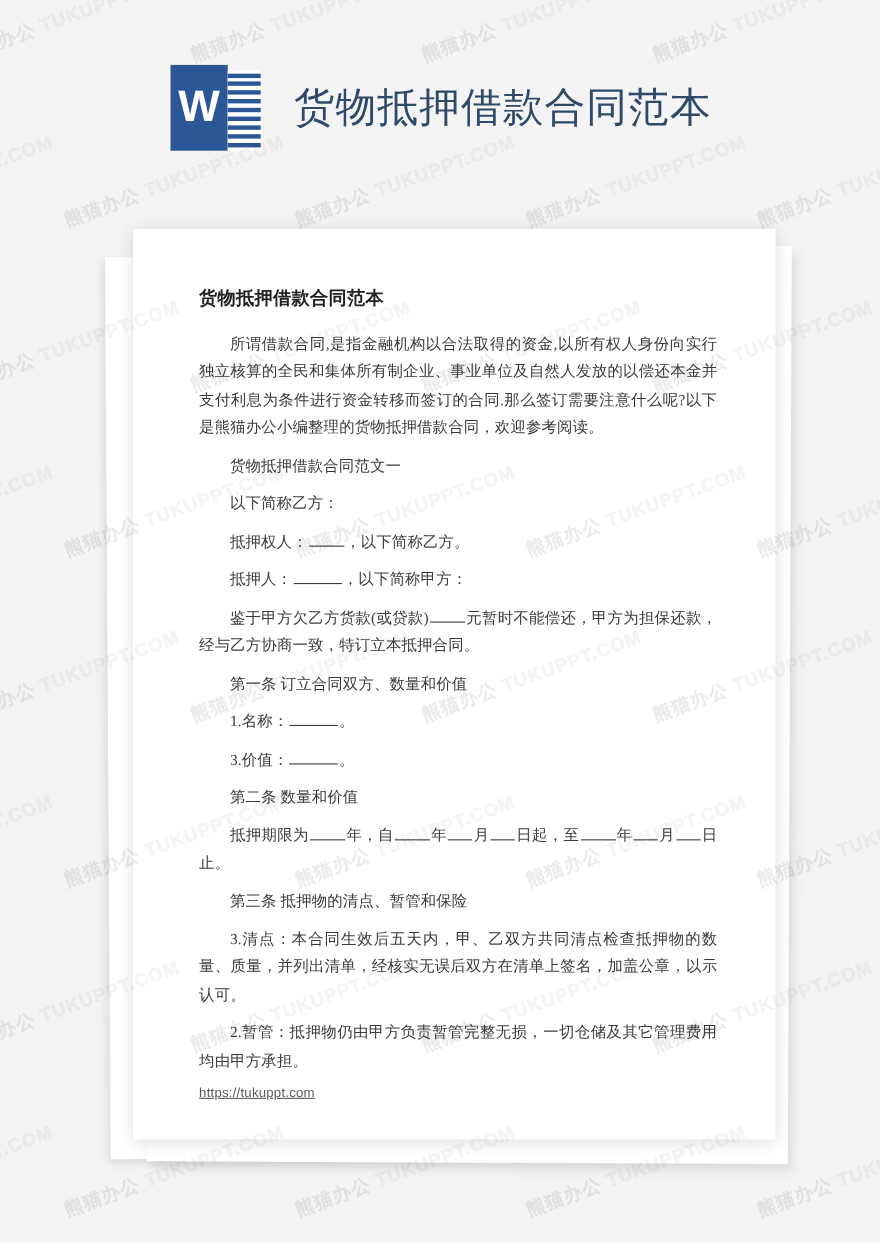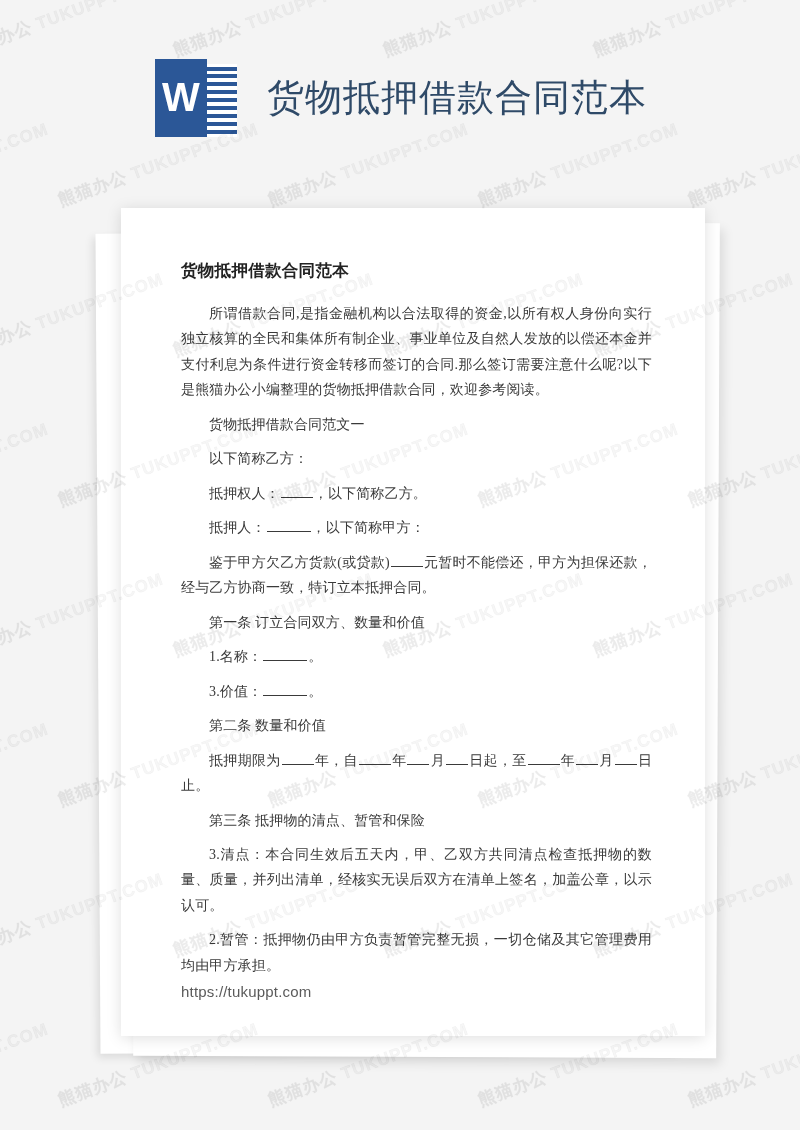--- a/index.html
+++ b/index.html
@@ -178,24 +178,25 @@
   }
   .b-sm { width: 22px; }
   .b-md { width: 32px; }
   .b-lg { width: 44px; }
 
   
   #doc-footer {
     position: absolute;
     left: 60px;
     bottom: 36px;
-    font-size: 15px;
+    font-size: 12px;
     color: #5a5a5a;
     font-family: "Liberation Sans", sans-serif;
     letter-spacing: 0.2px;
+    text-decoration: underline;
   }
 </style>
 </head>
 <body>
 
 <div id="pages">
 
   <div class="page" id="page-back-left"></div>
   <div class="page" id="page-back-right"></div>
 

